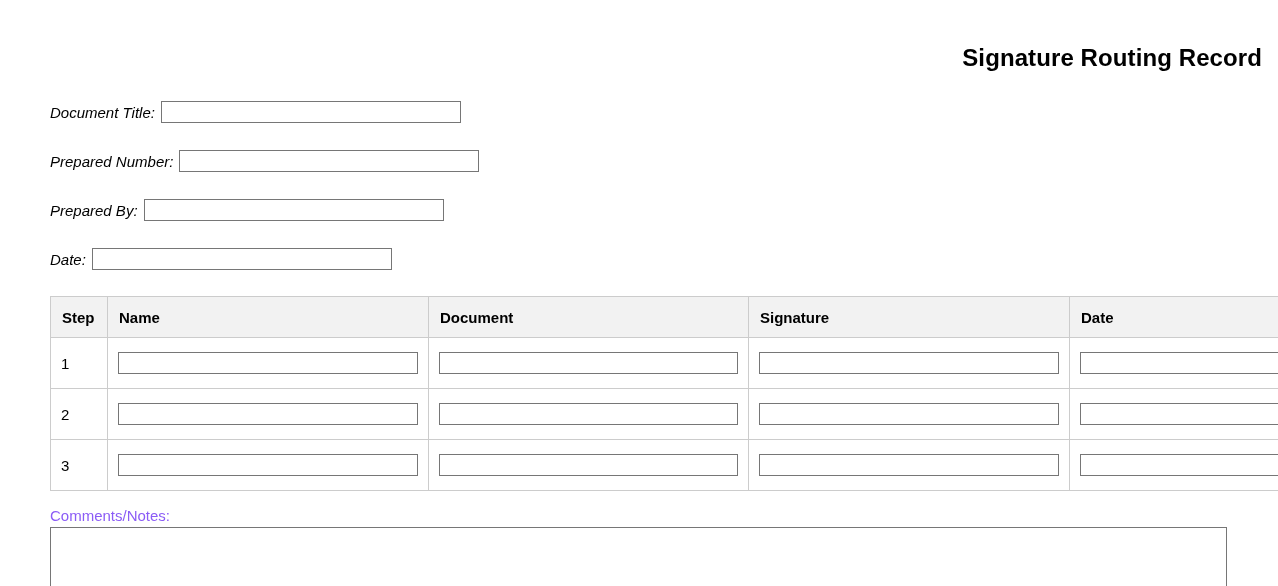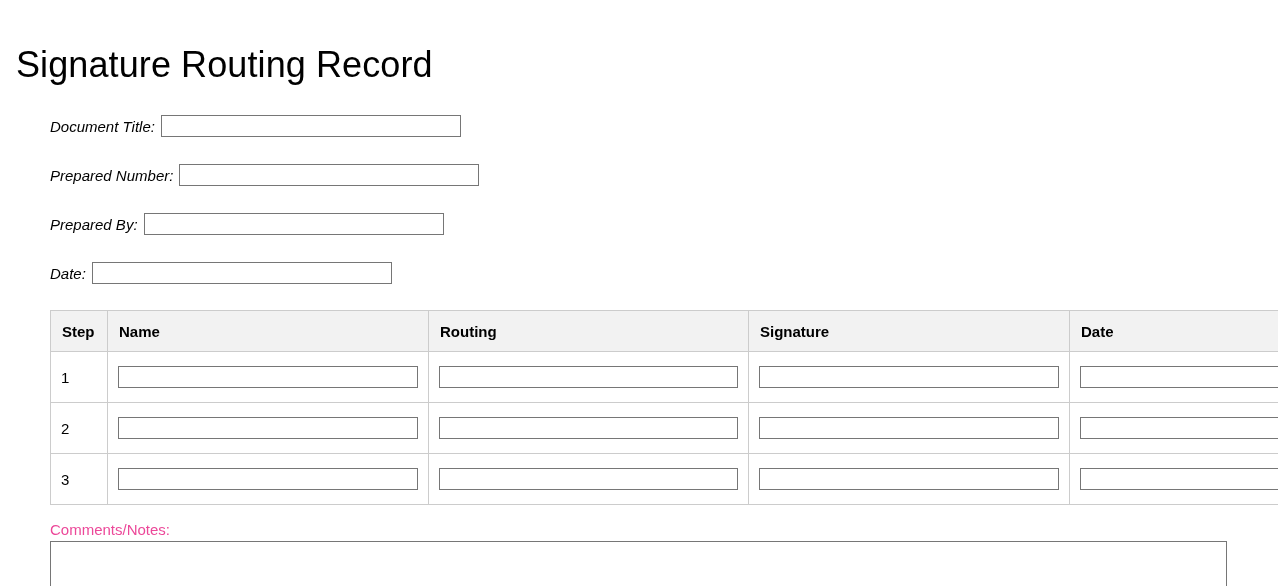--- a/index.html
+++ b/index.html
@@ -15,23 +15,23 @@
     font-family: "Liberation Sans", sans-serif;
     font-size: 15px;
     color: #000000;
   }
   .page {
     padding: 8px 16px 0 50px;
     box-sizing: border-box;
     width: 1278px;
   }
   h1.doc-title {
-    font-size: 36px;
-    font-weight: normal;
-    text-align: left;
+    font-size: 24px;
+    font-weight: bold;
+    text-align: right;
     margin: 36px 0 28px 0;
     letter-spacing: 0.1px;
     
     margin-left: -34px;
     color: #000;
   }
   .field-row {
     display: flex;
     align-items: center;
     margin-bottom: 25px;
@@ -95,21 +95,21 @@
   td.step-cell { padding-left: 14px; }
   table.routing td input.cell-input {
     width: 100%;
     box-sizing: border-box;
   }
 
   .comments-label {
     margin-top: 16px;
     margin-bottom: 3px;
     font-size: 15px;
-    color: #ec4899;
+    color: #8b5cf6;
   }
   textarea.comments {
     font-family: "Liberation Sans", sans-serif;
     font-size: 13px;
     width: 1177px;
     height: 90px;
     box-sizing: border-box;
     border: 1px solid #767676;
     background: #ffffff;
     padding: 2px 3px;
@@ -152,21 +152,21 @@
       <col class="c-step">
         <col class="c-name">
         <col class="c-position">
       <col class="c-signature">
         <col class="c-date">
     </colgroup>
     <thead>
       <tr>
         <th>Step</th>
         <th>Name</th>
-        <th>Routing</th>
+        <th>Document</th>
         <th>Signature</th>
         <th>Date</th>
       </tr>
     </thead>
     <tbody>
       <tr>
         <td class="step-cell">1</td>
         <td>
           <input class="txt cell-input" type="text" value="" style="">
         </td>

